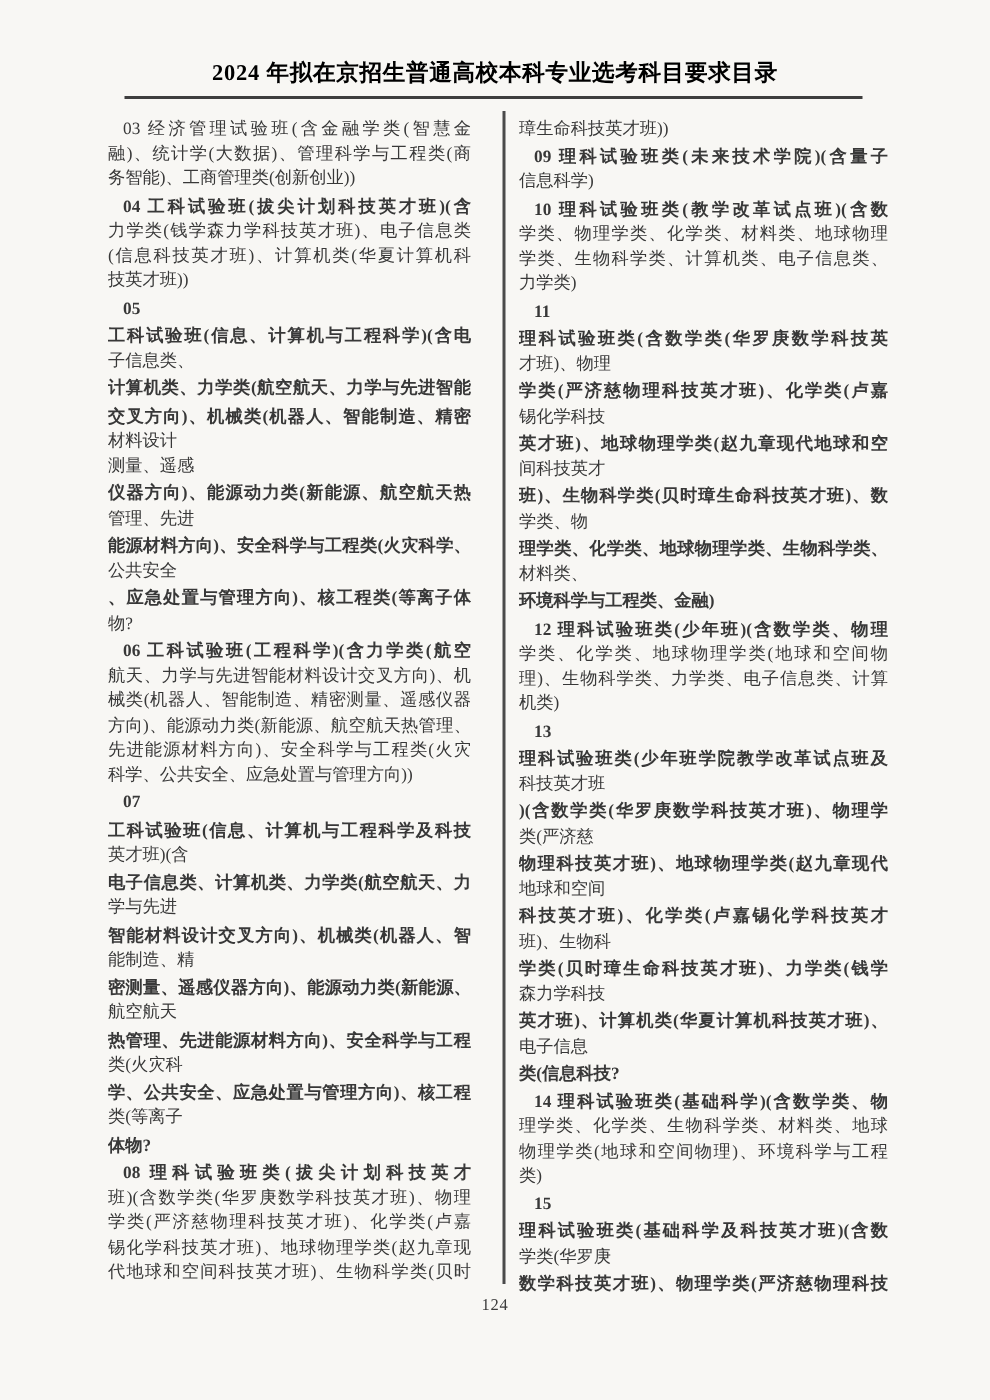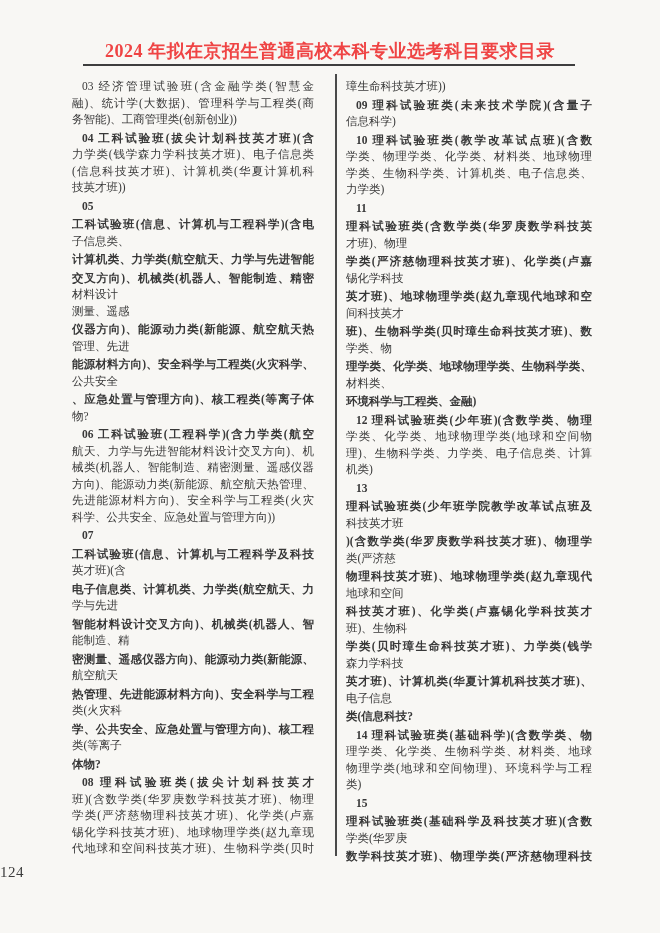--- a/index.html
+++ b/index.html
@@ -11,24 +11,24 @@
   .page {
     position:relative;
     width:660px; height:933px;
     background:#f8f7f4;
     overflow:hidden;
   }
   .title {
     position:absolute;
     top:39px; left:0; right:0;
     text-align:center;
-    font-size:18px;
+    font-size:15px;
     font-weight:bold;
     letter-spacing:0.5px;
-    color:#ef4444;
+    color:#000000;
   }
   .title-rule {
     position:absolute;
     top:64px; left:83px;
     width:492px; height:2px;
     background:#3e3e3e;
   }
   .col-divider {
     position:absolute;
     top:74px; left:335px;
@@ -52,22 +52,22 @@
   }
   .line.full {
     text-align:justify;
     text-align-last:justify;
   }
   .line.in { padding-left:10px; }
   .line.gap { margin-top:2px;font-weight:bold; }
   .page-number {
     position:absolute;
     top:864px; left:0; right:0;
-    text-align:left;
-    font-size:15px;
+    text-align:center;
+    font-size:11px;
     color:#3b3b3b;
     letter-spacing:0.5px;
   }
 </style>
 </head>
 <body>
 
 <div class="page">
 
   <div class="title">2024 年拟在京招生普通高校本科专业选考科目要求目录</div>

